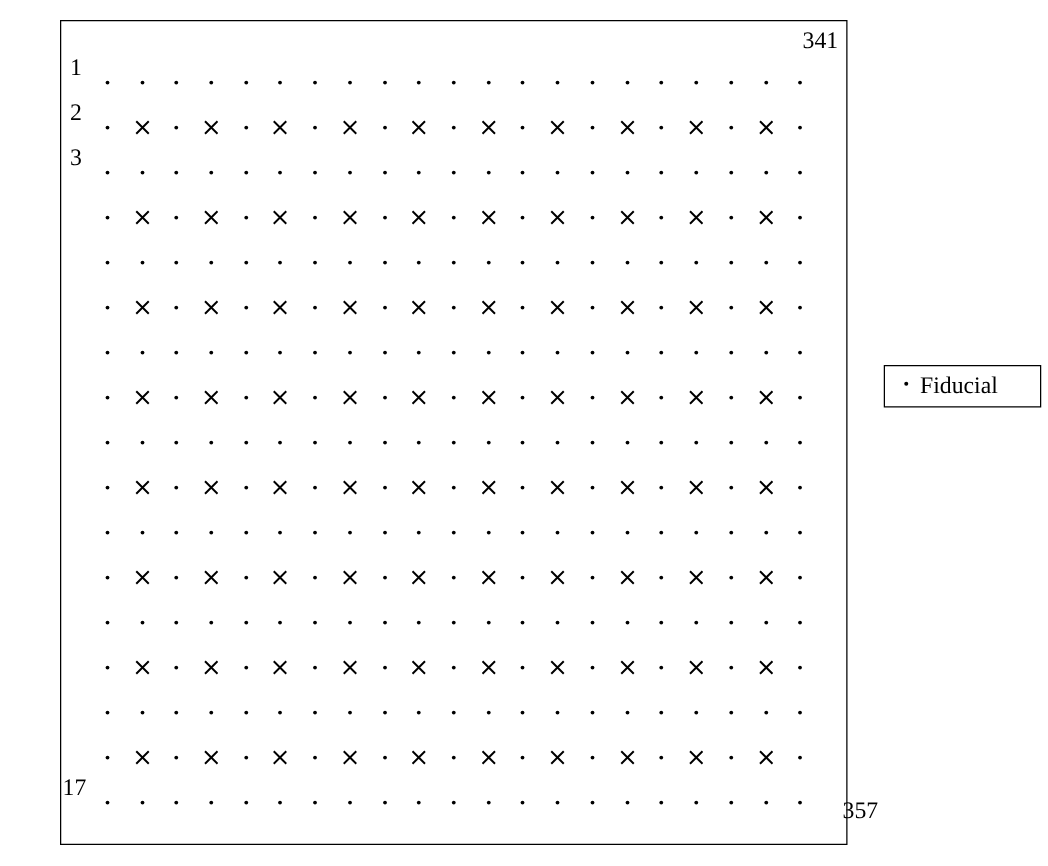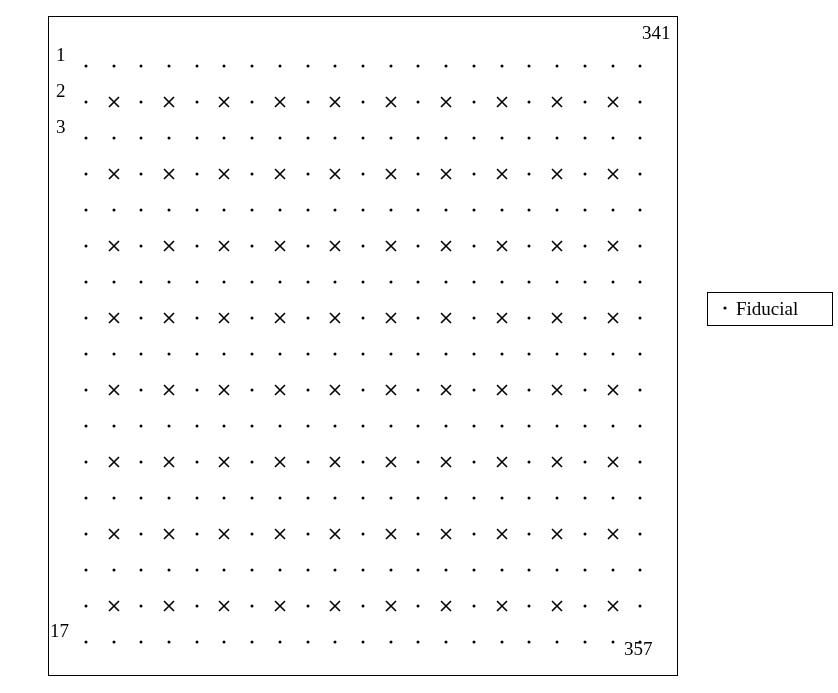--- a/index.html
+++ b/index.html
@@ -20,21 +20,21 @@
 <div class="wrap">
 
   <div class="plot-frame"></div>
 
   <div class="lbl" style="left:56px;top:44px;"><span>1</span></div>
   <div class="lbl" style="left:56px;top:80px;"><span>2</span></div>
   <div class="lbl" style="left:56px;top:116px;"><span>3</span></div>
   <div class="lbl" style="left:50px;top:620px;"><span>17</span></div>
 
   <div class="lbl" style="left:642px;top:22px;"><span>341</span></div>
-  <div class="lbl" style="left:624px;top:638px;"><span>357</span></div>
+  <div class="lbl" style="left:674px;top:638px;"><span>357</span></div>
 
   <div class="grid" id="grid">
       <div class="row">
         <div class="cell">
           <svg width="10" height="10">
             <circle cx="5" cy="5" r="1.5" fill="#000"></circle>
           </svg>
         </div>
         <div class="cell">
           <svg width="10" height="10">

